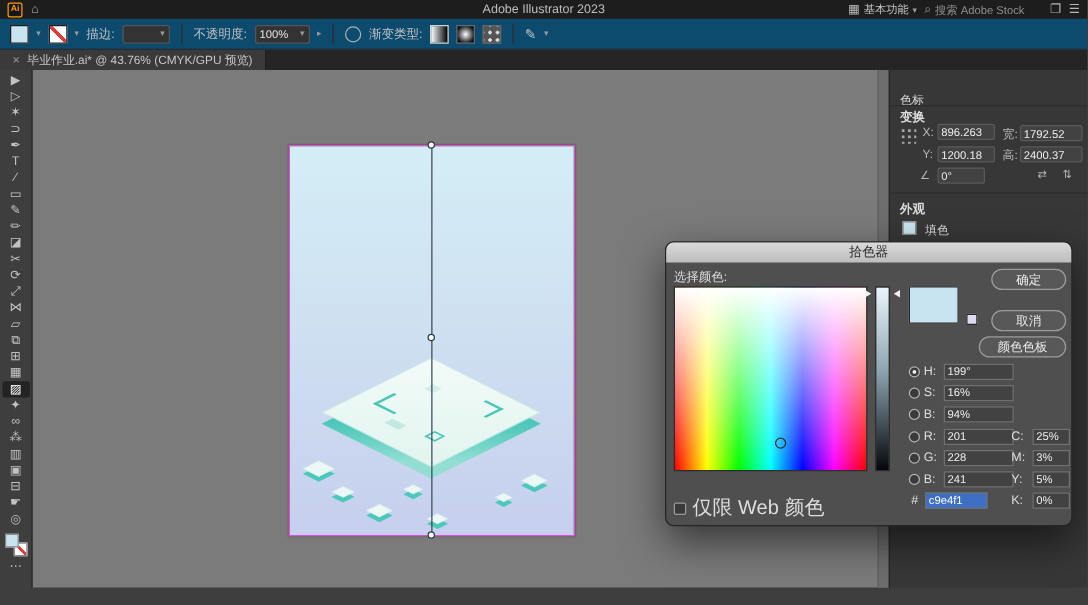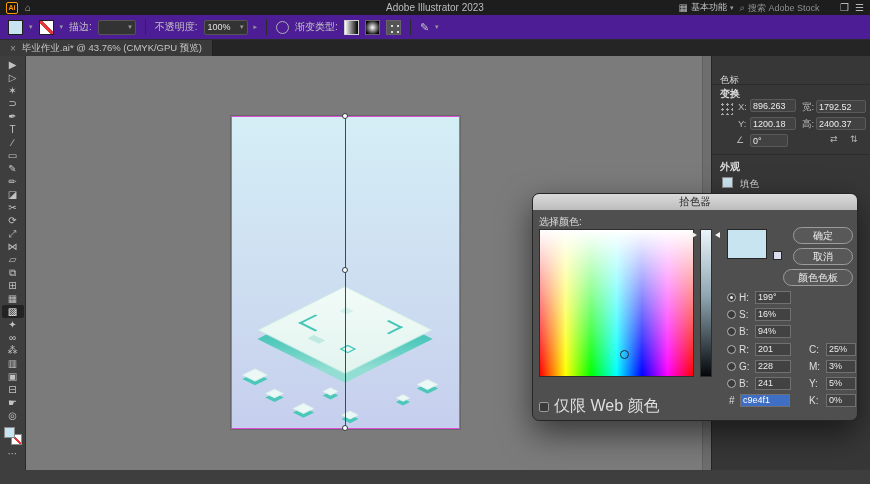--- a/index.html
+++ b/index.html
@@ -12,21 +12,21 @@
   .mb-icon{color:#b5b5b5;font-size:10px;line-height:15px}
   .mb-title{position:absolute;left:0;right:0;text-align:center;color:#bdbdbd;font-size:10px;pointer-events:none}
   .mb-right{margin-left:auto;display:flex;align-items:center;gap:6px;z-index:2}
   .mb-ws{display:flex;align-items:center;gap:3px;color:#c3c3c3;font-size:9px}
   .chev{font-size:7px;color:#9a9a9a}
   .mb-search{display:flex;align-items:center;gap:3px;color:#8f8f8f}
   .mb-search input{width:86px;background:transparent;border:none;outline:none;color:#bbb;font-size:9px}
   .mb-search input::placeholder{color:#8f8f8f}
 
   
-  .controlbar{position:absolute;left:0;top:15px;width:870px;height:25px;background:#4c1d95;border-bottom:1px solid #2b2b2b;display:flex;align-items:center;padding:0 8px;gap:6px;z-index:10}
+  .controlbar{position:absolute;left:0;top:15px;width:870px;height:25px;background:#0c4a6e;border-bottom:1px solid #2b2b2b;display:flex;align-items:center;padding:0 8px;gap:6px;z-index:10}
   .swatch-box{width:15px;height:15px;border:1px solid #1f1f1f}
   .fill-sw{background:#c9e4f1}
   .stroke-sw{background:#fff;background-image:linear-gradient(45deg,transparent 42%,#e03a3a 42%,#e03a3a 58%,transparent 58%)}
   .cb-label{color:#c2c2c2;font-size:10px}
   .cb-field{height:15px;background:#333;border:1px solid #555;border-radius:2px;display:flex;align-items:center;justify-content:space-between;padding:0 3px;color:#e4e4e4;font-size:9px}
   .cb-divider{width:1px;height:16px;background:#2c2c2c;margin:0 3px}
   .ring-icon{width:13px;height:13px;border:1.5px solid #b0b0b0;border-radius:50%}
   .grad-btn{width:15px;height:15px;border:1px solid #666}
   .grad-btn.sel{border-color:#cfcfcf}
   .g-linear{background:linear-gradient(90deg,#fff,#000)}
@@ -101,21 +101,21 @@
   .sl-l{left:159px;top:38px;border-left:5px solid #f0f0f0}
   .sl-r{left:182px;top:38px;border-right:5px solid #f0f0f0}
   .cp-preview{position:absolute;left:194px;top:35px;width:40px;height:30px;background:#c9e4f1;border:1px solid #262626}
   .cp-mini{position:absolute;left:240px;top:57px;width:9px;height:9px;background:#dcdcf0;border:1px solid #262626}
   .cp-btn{position:absolute;left:260px;width:60px;height:17px;background:#585858;border:1px solid #9c9c9c;border-radius:9px;color:#ececec;font-size:10px;display:flex;align-items:center;justify-content:center}
   .cp-row{position:absolute;left:194px;height:14px;display:flex;align-items:center;gap:3px}
   .cp-row2{position:absolute;left:276px;height:14px;display:flex;align-items:center;gap:3px}
   .cp-radio{width:9px;height:9px;border:1px solid #b5b5b5;border-radius:50%;background:#3a3a3a;position:relative;flex:0 0 auto}
   .cp-radio.checked::after{content:"";position:absolute;left:2px;top:2px;width:3px;height:3px;border-radius:50%;background:#f0f0f0}
   .cp-flab{color:#dedede;font-size:10px;width:13px}
-  .cp-val{width:36px;height:13px;background:#424242;border:1px solid #707070;color:#ececec;font-size:9px;padding:0 2px;outline:none}
+  .cp-val{width:56px;height:13px;background:#424242;border:1px solid #707070;color:#ececec;font-size:9px;padding:0 2px;outline:none}
   .cp-val2{width:30px}
   .cp-hex{width:50px;height:13px;background:#3f6fc4;border:1px solid #707070;color:#fff;font-size:9px;padding:0 2px;outline:none}
   .cp-check{width:10px;height:10px;background:#3a3a3a;border:1px solid #9a9a9a;border-radius:2px;flex:0 0 auto}
   .cp-webrow{position:absolute;left:6px;top:202px;display:flex;align-items:center;gap:5px;color:#dedede;font-size:16px}
 
   
   .watermark{position:absolute;left:736px;top:430px;display:flex;align-items:center;gap:6px;z-index:30;opacity:.92}
   .wm-text{color:#b8d8eb;font-size:22px;font-weight:bold;letter-spacing:.5px}
 </style>
 </head>
@@ -277,21 +277,21 @@
     <div class="cp-field">
       <div class="cp-marker"></div>
     </div>
     <span class="sl-ar sl-l"></span>
     <div class="cp-slider"></div>
     <span class="sl-ar sl-r"></span>
 
     <div class="cp-preview"></div>
     <div class="cp-mini"></div>
 
-    <div class="cp-btn" style="top:33px">确定</div>
+    <div class="cp-btn" style="top:21px">确定</div>
     <div class="cp-btn" style="top:54px">取消</div>
     <div class="cp-btn" style="top:75px;left:250px;width:70px">颜色色板</div>
 
     <div class="cp-row" style="top:96px">
       <span class="cp-radio checked"></span>
       <span class="cp-flab">H:</span>
       <input class="cp-val" value="199°" style="">
     </div>
     <div class="cp-row" style="top:113px">
       <span class="cp-radio"></span>

